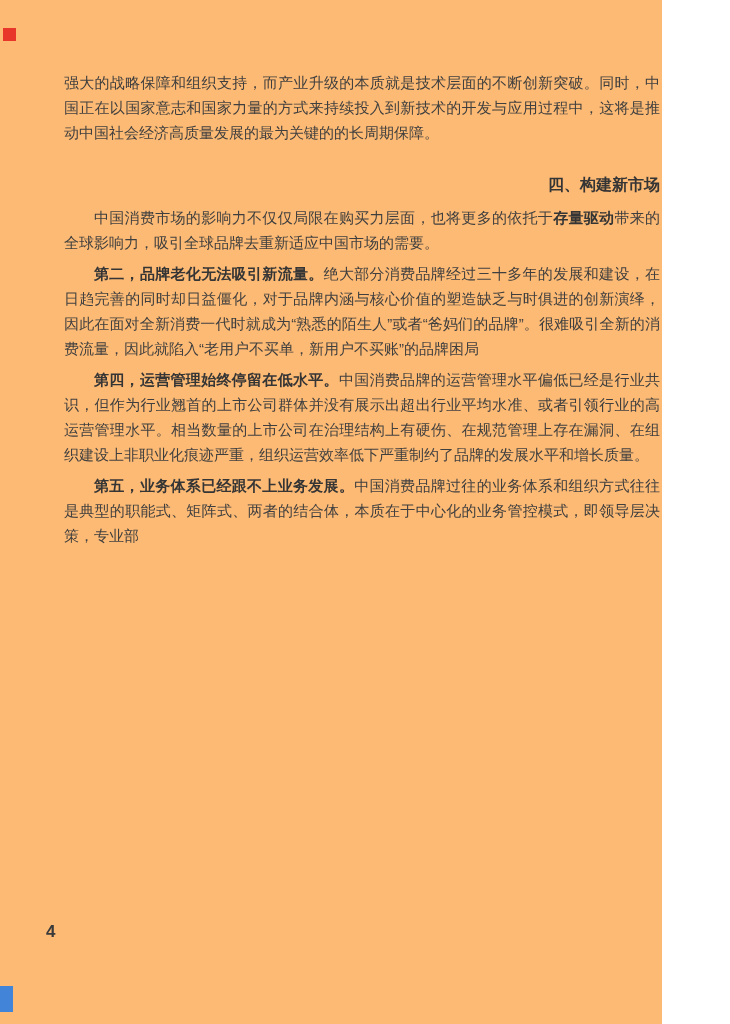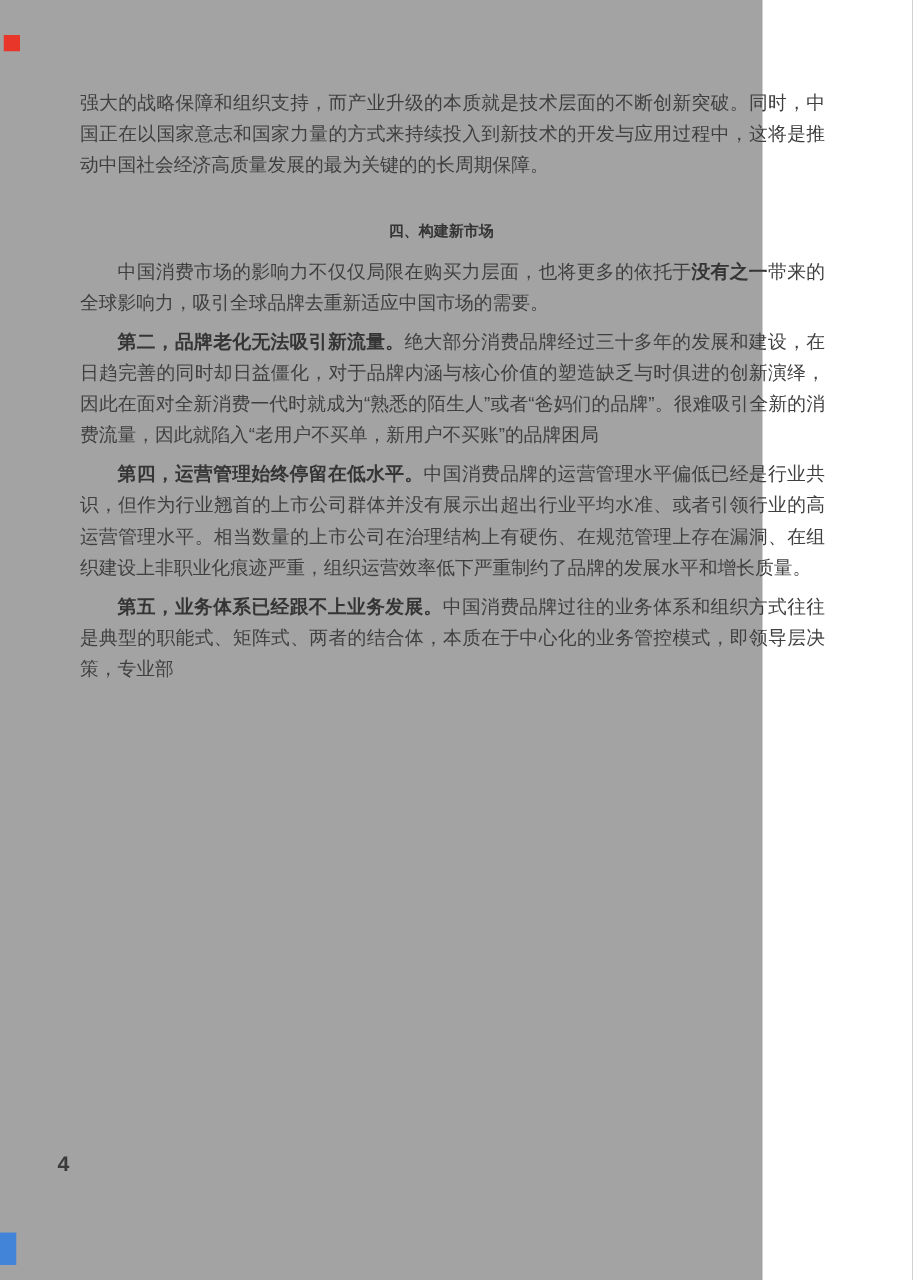--- a/index.html
+++ b/index.html
@@ -10,44 +10,44 @@
   }
   html,body{margin:0;padding:0;}
   body{
     width:730px;height:1024px;
     background:#ffffff;
     font-family:"Liberation Sans","DejaVu Sans",sans-serif;
     overflow:hidden;
     position:relative;
   }
   .page{
-    position:absolute;left:0;top:0;width:610px;height:1024px;background:#a3a3a3;
+    position:absolute;left:0;top:0;width:662px;height:1024px;background:#fdba74;
   }
   .corner-mark-red{
     position:absolute;left:3px;top:28px;width:13px;height:13px;background:var(--corner-red);
   }
   .corner-mark-blue{
     position:absolute;left:0px;top:986px;width:13px;height:26px;background:var(--corner-blue);
   }
   .doc{
     position:absolute;left:64px;top:0;width:596px;
     padding-top:70px;
     color:var(--body);
     font-size:15px;line-height:25px;
     text-align:justify;
   }
   .block{margin:6px 0 0 0;}
   .block.continuation{margin-top:0;}
   .block.heading{
     margin-top:26px;
     margin-left:-18px;
-    font-size:12px;line-height:28px;
+    font-size:16px;line-height:28px;
     font-weight:700;
     color:var(--red);
-    text-align:center;
+    text-align:right;
   }
   .block.lead{
     margin-top:4px;
     font-weight:700;
     text-indent:2em;
     color:#353535;
   }
   .block.indent{text-indent:2em;}
   .b{font-weight:700;color:#353535;}
   .page-number{
@@ -58,20 +58,20 @@
 </head>
 <body>
 
 <div class="page">
   <div class="corner-mark-red"></div>
   <div class="corner-mark-blue"></div>
 
   <main class="doc">
       <p class="block continuation"><span>强大的战略保障和组织支持，而产业升级的本质就是技术层面的不断创新突破。同时，中国正在以国家意志和国家力量的方式来持续投入到新技术的开发与应用过程中，这将是推动中国社会经济高质量发展的最为关键的的长周期保障。</span></p>
       <p class="block heading"><span class="b">四、构建新市场</span></p>
-      <p class="block indent"><span>中国消费市场的影响力不仅仅局限在购买力层面，也将更多的依托于</span><span class="b">没有之一</span><span>带来的全球影响力，吸引全球品牌去重新适应中国市场的需要。</span></p>
+      <p class="block indent"><span>中国消费市场的影响力不仅仅局限在购买力层面，也将更多的依托于</span><span class="b">存量驱动</span><span>带来的全球影响力，吸引全球品牌去重新适应中国市场的需要。</span></p>
       <p class="block indent"><span class="b">第二，品牌老化无法吸引新流量。</span><span>绝大部分消费品牌经过三十多年的发展和建设，在日趋完善的同时却日益僵化，对于品牌内涵与核心价值的塑造缺乏与时俱进的创新演绎，因此在面对全新消费一代时就成为“熟悉的陌生人”或者“爸妈们的品牌”。很难吸引全新的消费流量，因此就陷入“老用户不买单，新用户不买账”的品牌困局</span></p>
       <p class="block indent"><span class="b">第四，运营管理始终停留在低水平。</span><span>中国消费品牌的运营管理水平偏低已经是行业共识，但作为行业翘首的上市公司群体并没有展示出超出行业平均水准、或者引领行业的高运营管理水平。相当数量的上市公司在治理结构上有硬伤、在规范管理上存在漏洞、在组织建设上非职业化痕迹严重，组织运营效率低下严重制约了品牌的发展水平和增长质量。</span></p>
       <p class="block indent"><span class="b">第五，业务体系已经跟不上业务发展。</span><span>中国消费品牌过往的业务体系和组织方式往往是典型的职能式、矩阵式、两者的结合体，本质在于中心化的业务管控模式，即领导层决策，专业部</span></p>
     </main>
 
   <div class="page-number">4</div>
 </div>
 
 </body></html>

